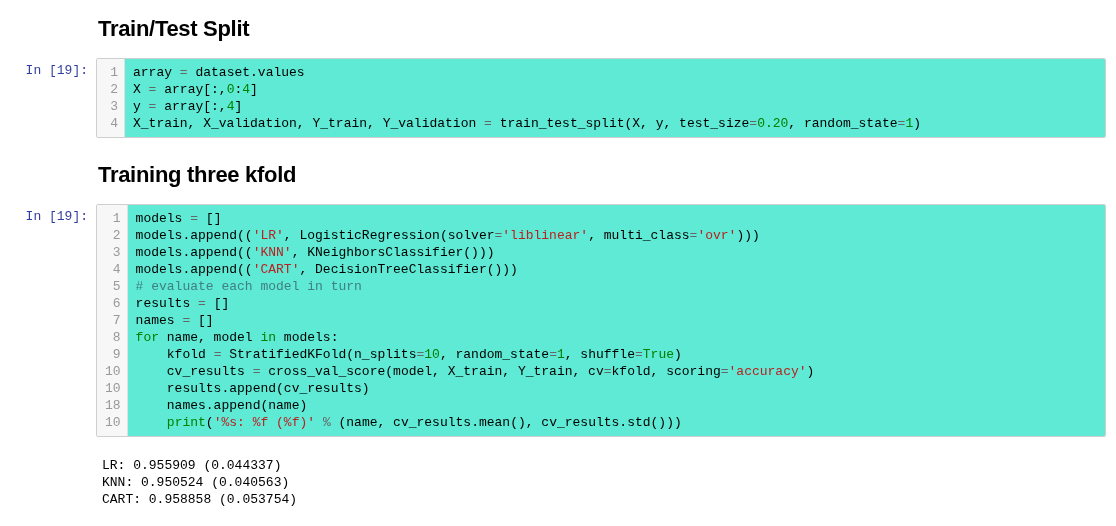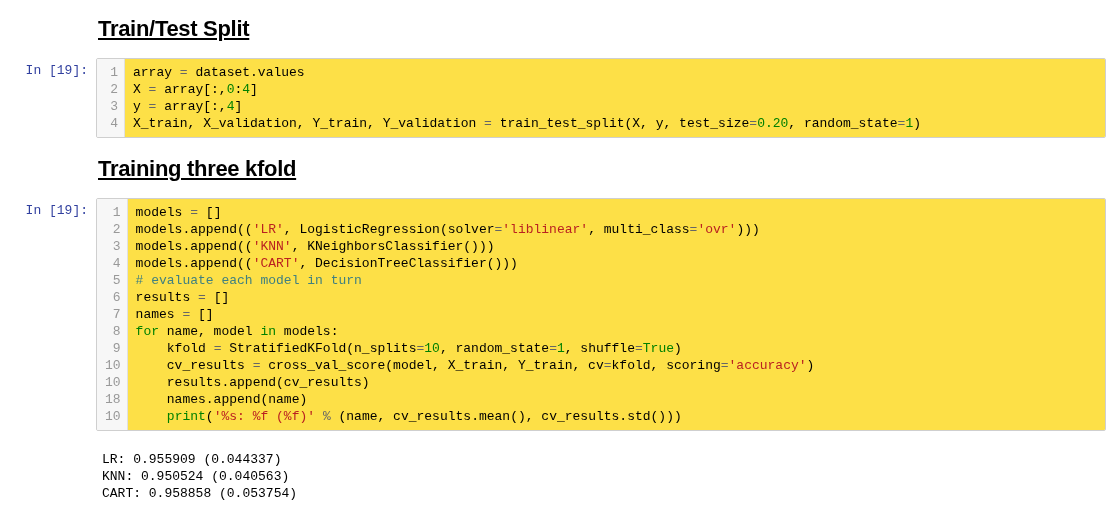--- a/index.html
+++ b/index.html
@@ -16,26 +16,25 @@
   }
   .text-cell {
     margin: 0 0 0 98px;
     padding: 6px 0 4px 0;
   }
   .text-cell h2 {
     font-size: 22px;
     font-weight: 700;
     margin: 10px 9px 8px 0;
     letter-spacing: -0.3px;
-    text-decoration: underline;
   }
   .code-cell {
     display: flex;
     align-items: flex-start;
-    margin: 4px 0 2px 0;
+    margin: 4px 0 8px 0;
     padding-right: 10px;
   }
   .prompt {
     width: 96px;
     flex: 0 0 96px;
     text-align: right;
     padding: 5px 8px 0 0;
     font-family: Menlo, Monaco, "Courier New", monospace;
     font-size: 13px;
     color: #303F9F;
@@ -63,21 +62,21 @@
     user-select: none;
     min-width: 28px;
   }
   .code-lines {
     padding: 5px 8px 5px 8px;
     font-family: Menlo, Monaco, "Courier New", monospace;
     font-size: 13px;
     line-height: 17px;
     white-space: pre;
     flex: 1;
-    background: #fde047;
+    background: #5eead4;
   }
   .output-area {
     margin: 16px 0 8px 98px;
     padding: 4px 0 0 4px;
     font-family: Menlo, Monaco, "Courier New", monospace;
     font-size: 13px;
     line-height: 17px;
     white-space: pre;
     color: #000;
   }

